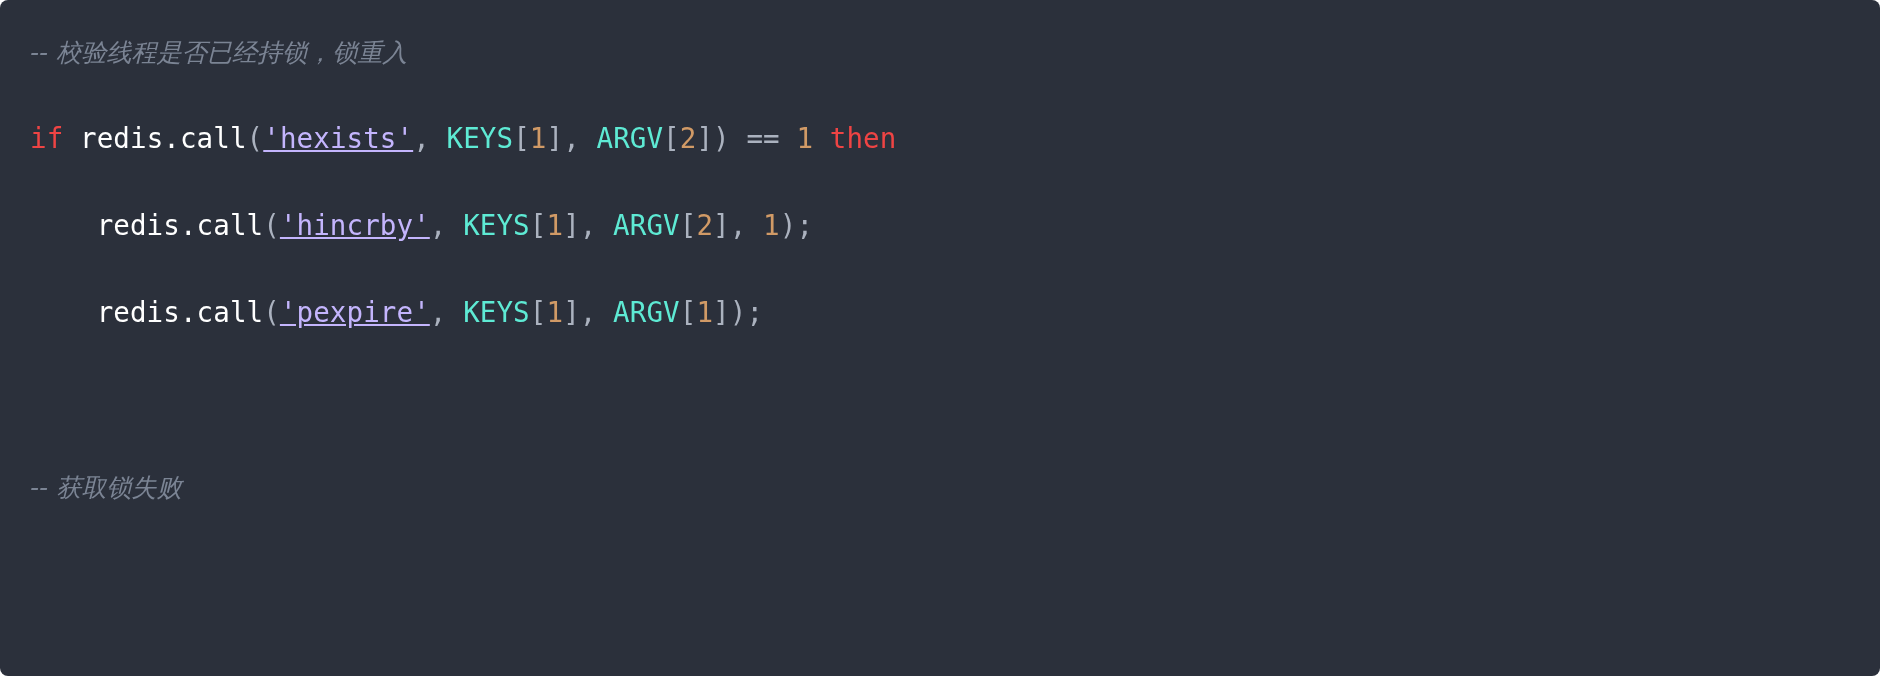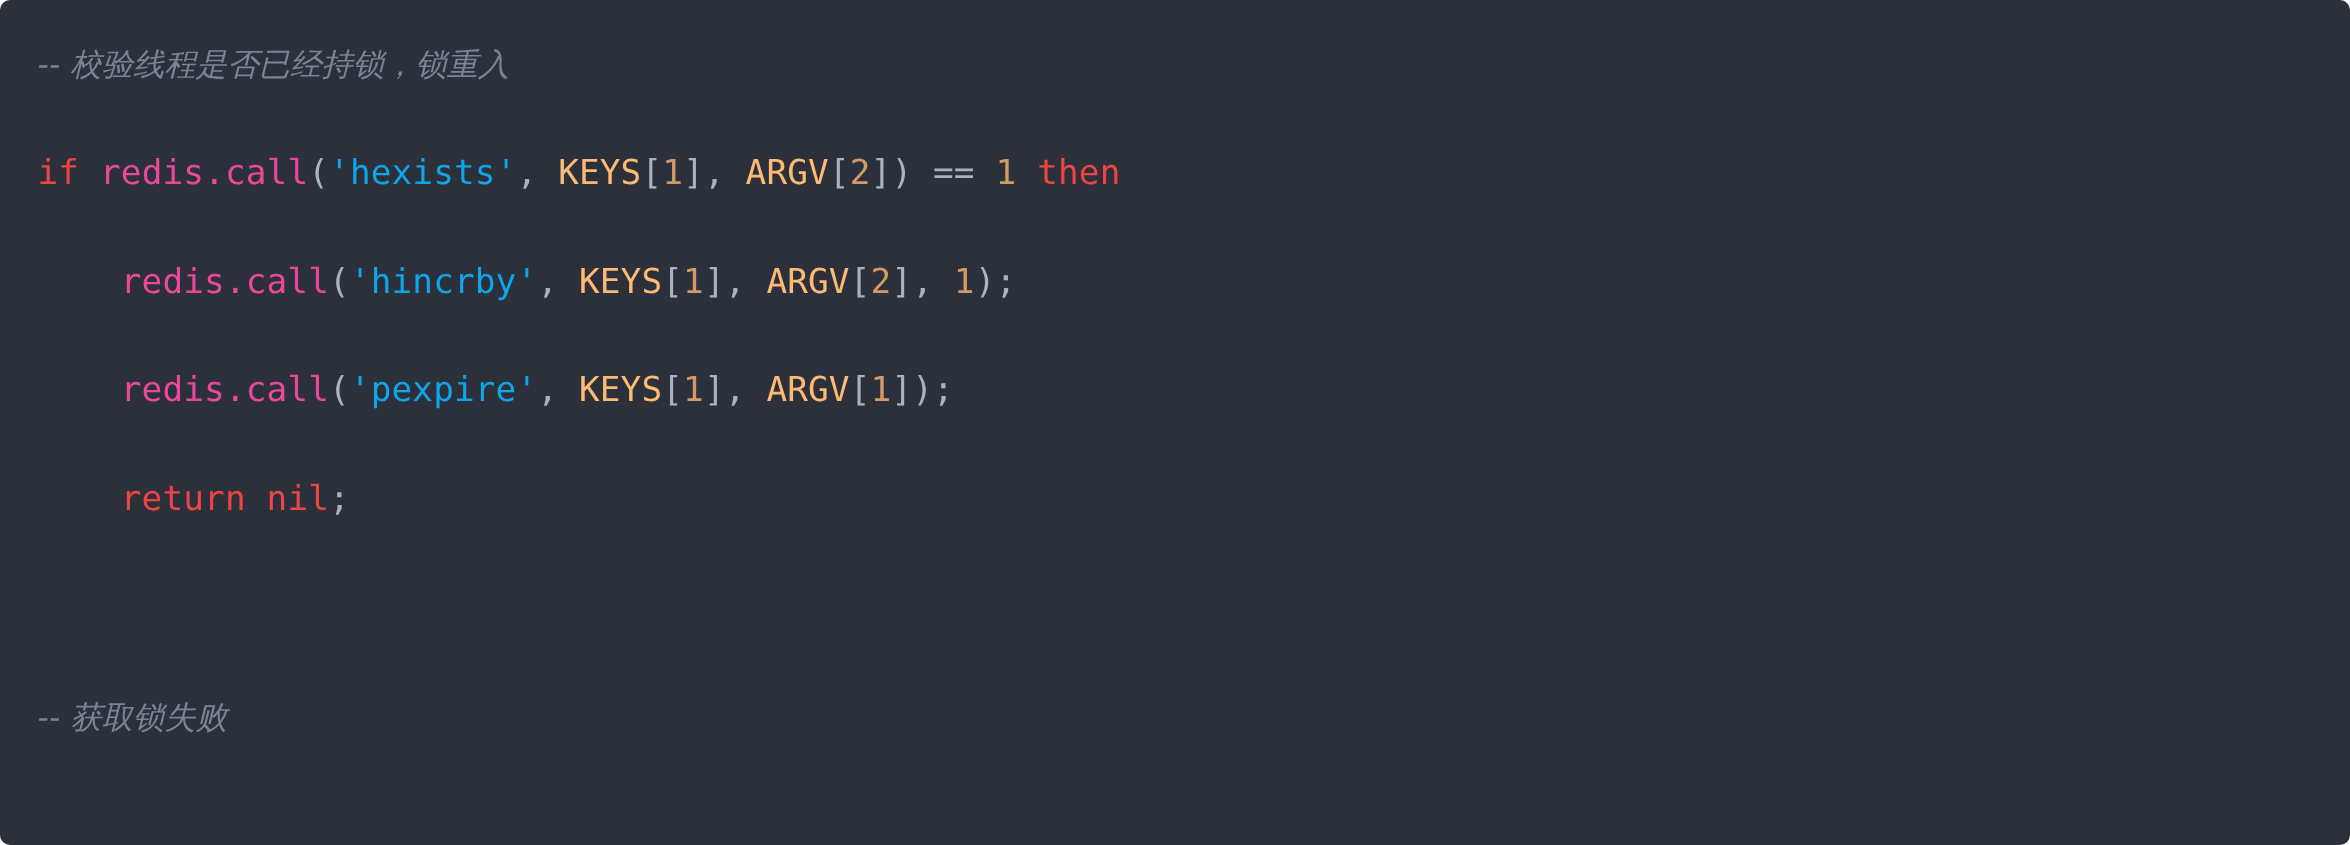--- a/index.html
+++ b/index.html
@@ -40,36 +40,35 @@
   .line {
     display: block;
     height: 43.5px;
     padding-left: 30px;
   }
   .line.blank { color: transparent; }
 
   
   .t-cmt  { color: #7b8494; font-style: italic; font-family: "DejaVu Sans", sans-serif; font-size: 25px; }
   .t-kw   { color: #ef4444; }
-  .t-fn   { color: #ec4899; }
-  .t-var  { color: #fdba74; }
-  .t-str  { color: #0ea5e9; }
+  .t-fn   { color: #ffffff; }
+  .t-var  { color: #5eead4; }
+  .t-str  { color: #c4b5fd; text-decoration: underline; }
   .t-num  { color: #d19a66; }
   .t-op   { color: #abb2bf; }
   .t-pun  { color: #abb2bf; }
 </style>
 </head>
 <body>
 
 <div class="code-card">
   <pre class="code-block"><code id="code-root"><span class="line"><span class="t-cmt">-- </span><span class="t-cmt">校验线程是否已经持锁，锁重入</span></span>
 <span class="line"><span class="t-kw">if</span><span class="t-pun"> </span><span class="t-fn">redis.call</span><span class="t-pun">(</span><span class="t-str">'hexists'</span><span class="t-pun">, </span><span class="t-var">KEYS</span><span class="t-pun">[</span><span class="t-num">1</span><span class="t-pun">], </span><span class="t-var">ARGV</span><span class="t-pun">[</span><span class="t-num">2</span><span class="t-pun">]) </span><span class="t-op">==</span><span class="t-pun"> </span><span class="t-num">1</span><span class="t-pun"> </span><span class="t-kw">then</span></span>
 <span class="line"><span class="t-pun">    </span><span class="t-fn">redis.call</span><span class="t-pun">(</span><span class="t-str">'hincrby'</span><span class="t-pun">, </span><span class="t-var">KEYS</span><span class="t-pun">[</span><span class="t-num">1</span><span class="t-pun">], </span><span class="t-var">ARGV</span><span class="t-pun">[</span><span class="t-num">2</span><span class="t-pun">], </span><span class="t-num">1</span><span class="t-pun">);</span></span>
 <span class="line"><span class="t-pun">    </span><span class="t-fn">redis.call</span><span class="t-pun">(</span><span class="t-str">'pexpire'</span><span class="t-pun">, </span><span class="t-var">KEYS</span><span class="t-pun">[</span><span class="t-num">1</span><span class="t-pun">], </span><span class="t-var">ARGV</span><span class="t-pun">[</span><span class="t-num">1</span><span class="t-pun">]);</span></span>
-<span class="line"><span class="t-pun">    </span><span class="t-kw">return</span><span class="t-pun"> </span><span class="t-kw">nil</span><span class="t-pun">;</span></span>
 <span class="line blank">&nbsp;</span>
 <span class="line"><span class="t-cmt">-- </span><span class="t-cmt">获取锁失败</span></span>
 
 
 
 
 
 
 </code></pre>
 </div>

